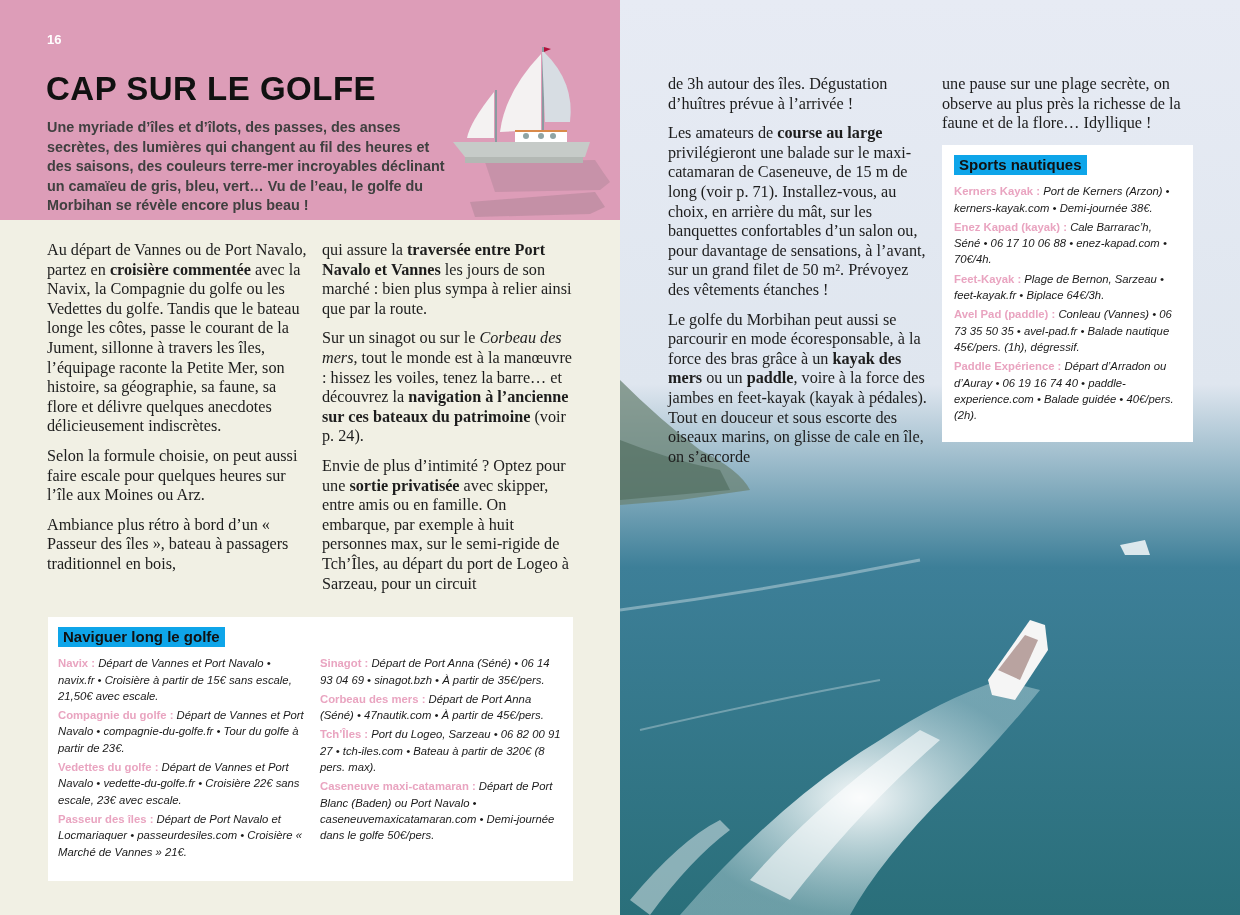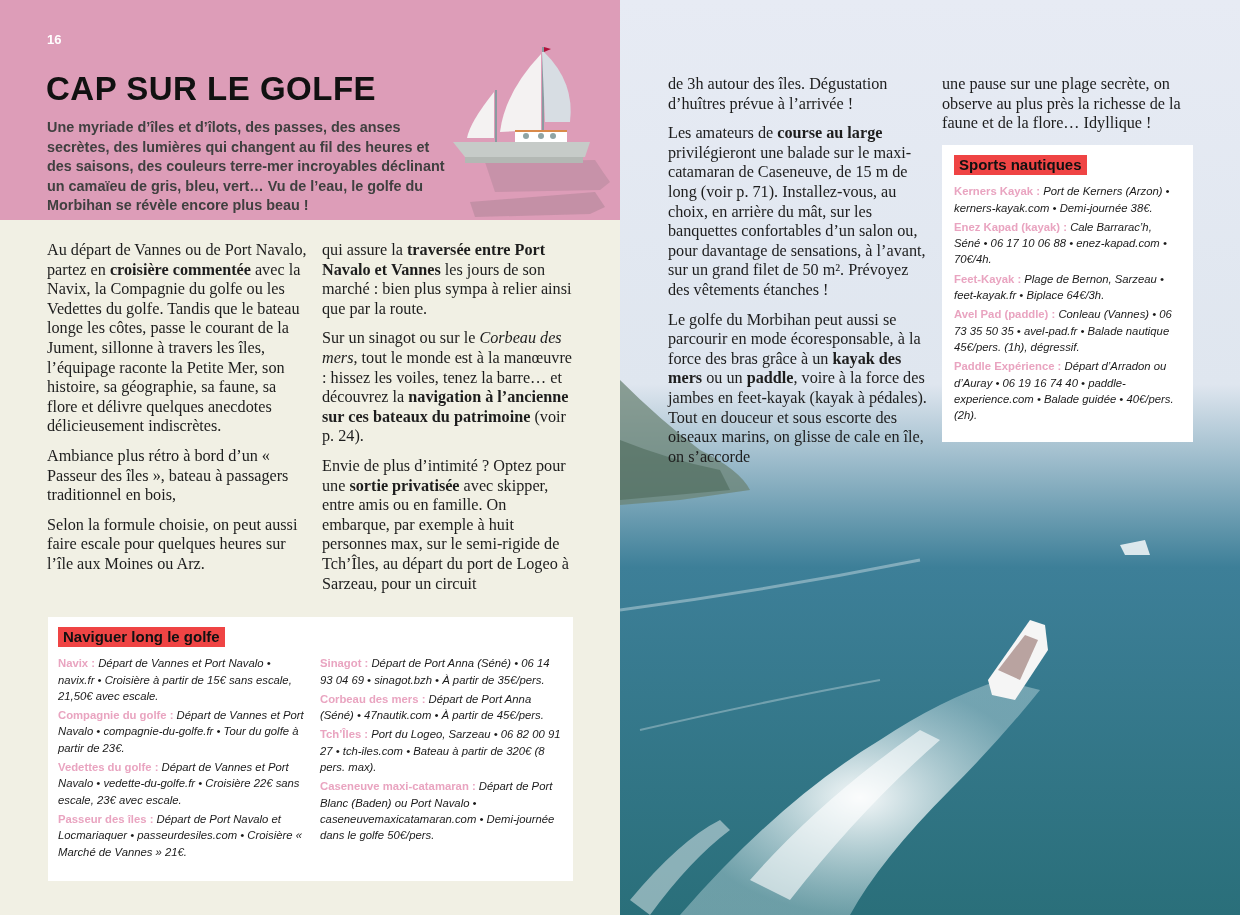--- a/index.html
+++ b/index.html
@@ -14,21 +14,21 @@
   .intro { position: absolute; left: 47px; top: 118px; width: 400px; font-family: "Liberation Sans", sans-serif; font-weight: bold; font-size: 14.4px; line-height: 19.5px; color: #404040; }
   .boat { position: absolute; left: 445px; top: 42px; width: 175px; height: 180px; }
 
   .col { position: absolute; font-size: 16.2px; line-height: 19.6px; color: #1d1d1d; }
   .col p { margin-bottom: 10px; }
   .col b { font-weight: bold; }
   .col-a { left: 47px; top: 241px; width: 260px; }
   .col-b { left: 322px; top: 241px; width: 250px; }
 
   .infobox { position: absolute; background: #ffffff; font-family: "Liberation Sans", sans-serif; font-style: italic; font-size: 11.3px; line-height: 16.3px; color: #1a1a1a; }
-  .infobox .box-title { display: inline-block; background: #ef4444; font-style: normal; font-weight: bold; font-size: 15px; padding: 2px 5px; margin-bottom: 8px; color: #111; }
+  .infobox .box-title { display: inline-block; background: #0ea5e9; font-style: normal; font-weight: bold; font-size: 15px; padding: 2px 5px; margin-bottom: 8px; color: #111; }
   .infobox .entry { margin-bottom: 3px; }
   .infobox .ename { font-style: normal; font-weight: bold; color: #e9a4c0; }
   .box-nav { left: 48px; top: 617px; width: 525px; height: 264px; padding: 10px 10px; }
   .box-nav .cols { display: flex; gap: 12px; }
   .box-nav .c1 { width: 252px; }
   .box-nav .c2 { width: 245px; }
 
   
   .right-page { position: absolute; left: 620px; top: 0; width: 620px; height: 915px; overflow: hidden; }
   .photo { position: absolute; inset: 0; }
@@ -58,22 +58,22 @@
       <circle cx="81" cy="94" r="3" fill="#8fa4a4"></circle>
       <circle cx="96" cy="94" r="3" fill="#8fa4a4"></circle>
       <circle cx="108" cy="94" r="3" fill="#8fa4a4"></circle>
       <path d="M8 100 L145 100 L140 115 L20 115 Z" fill="#c6cbc8"></path>
       <rect x="20" y="115" width="118" height="6" fill="#b3b8b4"></rect>
     </svg>
   </div>
 
   <div class="col col-a">
     <p><span>Au départ de Vannes ou de Port Navalo, partez en </span><b>croisière commentée</b><span> avec la Navix, la Compagnie du golfe ou les Vedettes du golfe. Tandis que le bateau longe les côtes, passe le courant de la Jument, sillonne à travers les îles, l’équipage raconte la Petite Mer, son histoire, sa géographie, sa faune, sa flore et délivre quelques anecdotes délicieusement indiscrètes.</span></p>
+    <p>Selon la formule choisie, on peut aussi faire escale pour quelques heures sur l’île aux Moines ou Arz.</p>
     <p>Ambiance plus rétro à bord d’un « Passeur des îles », bateau à passagers traditionnel en bois,</p>
-    <p>Selon la formule choisie, on peut aussi faire escale pour quelques heures sur l’île aux Moines ou Arz.</p>
   </div>
 
   <div class="col col-b">
     <p><span>qui assure la </span><b>traversée entre Port Navalo et Vannes</b><span> les jours de son marché : bien plus sympa à relier ainsi que par la route.</span></p>
     <p><span>Sur un sinagot ou sur le </span><i>Corbeau des mers</i><span>, tout le monde est à la manœuvre : hissez les voiles, tenez la barre… et découvrez la </span><b>navigation à l’ancienne sur ces bateaux du patrimoine</b><span> (voir p. 24).</span></p>
     <p><span>Envie de plus d’intimité ? Optez pour une </span><b>sortie privatisée</b><span> avec skipper, entre amis ou en famille. On embarque, par exemple à huit personnes max, sur le semi-rigide de Tch’Îles, au départ du port de Logeo à Sarzeau, pour un circuit</span></p>
   </div>
 
   <div class="infobox box-nav">
     <div class="box-title">Naviguer long le golfe</div>

